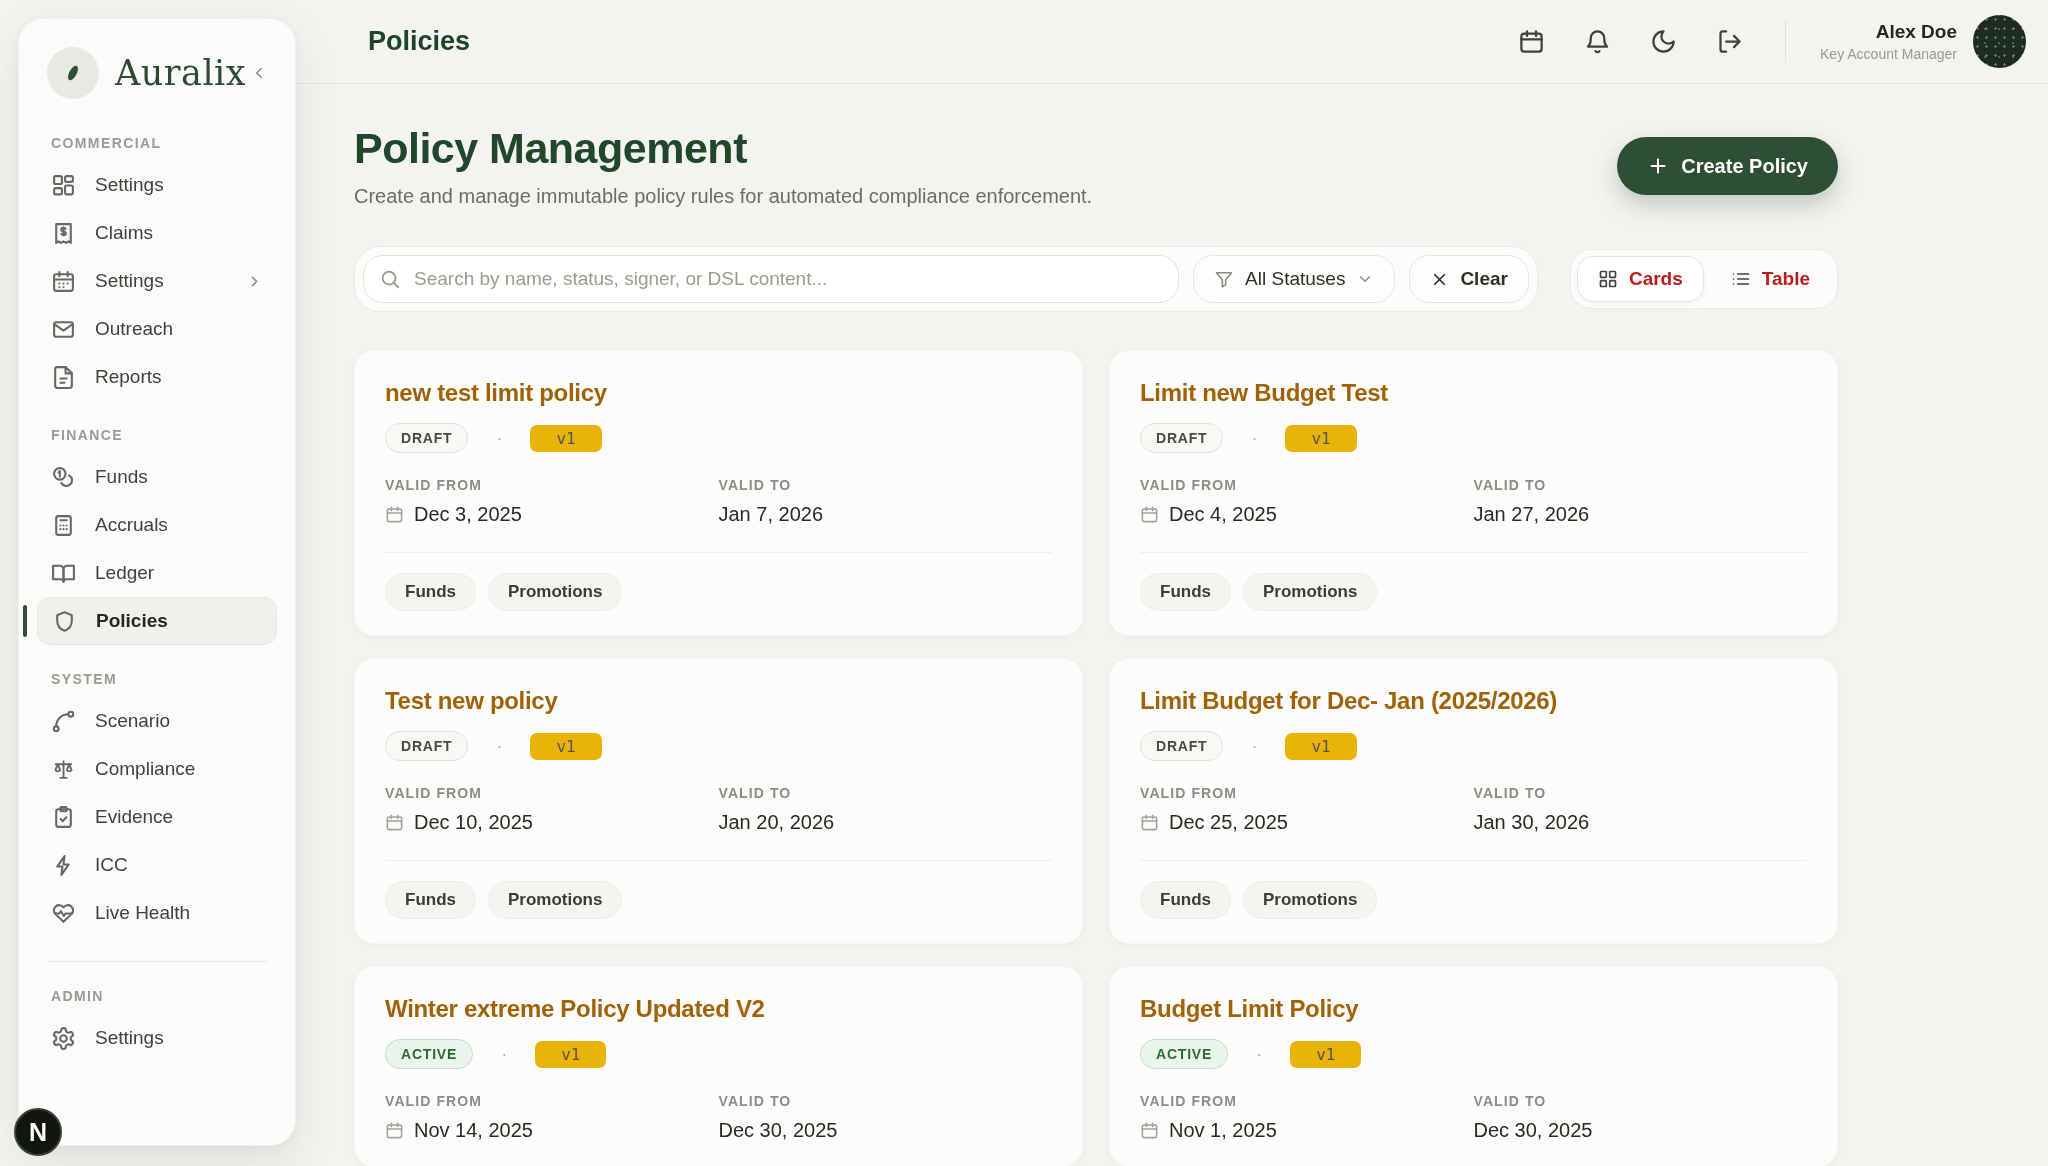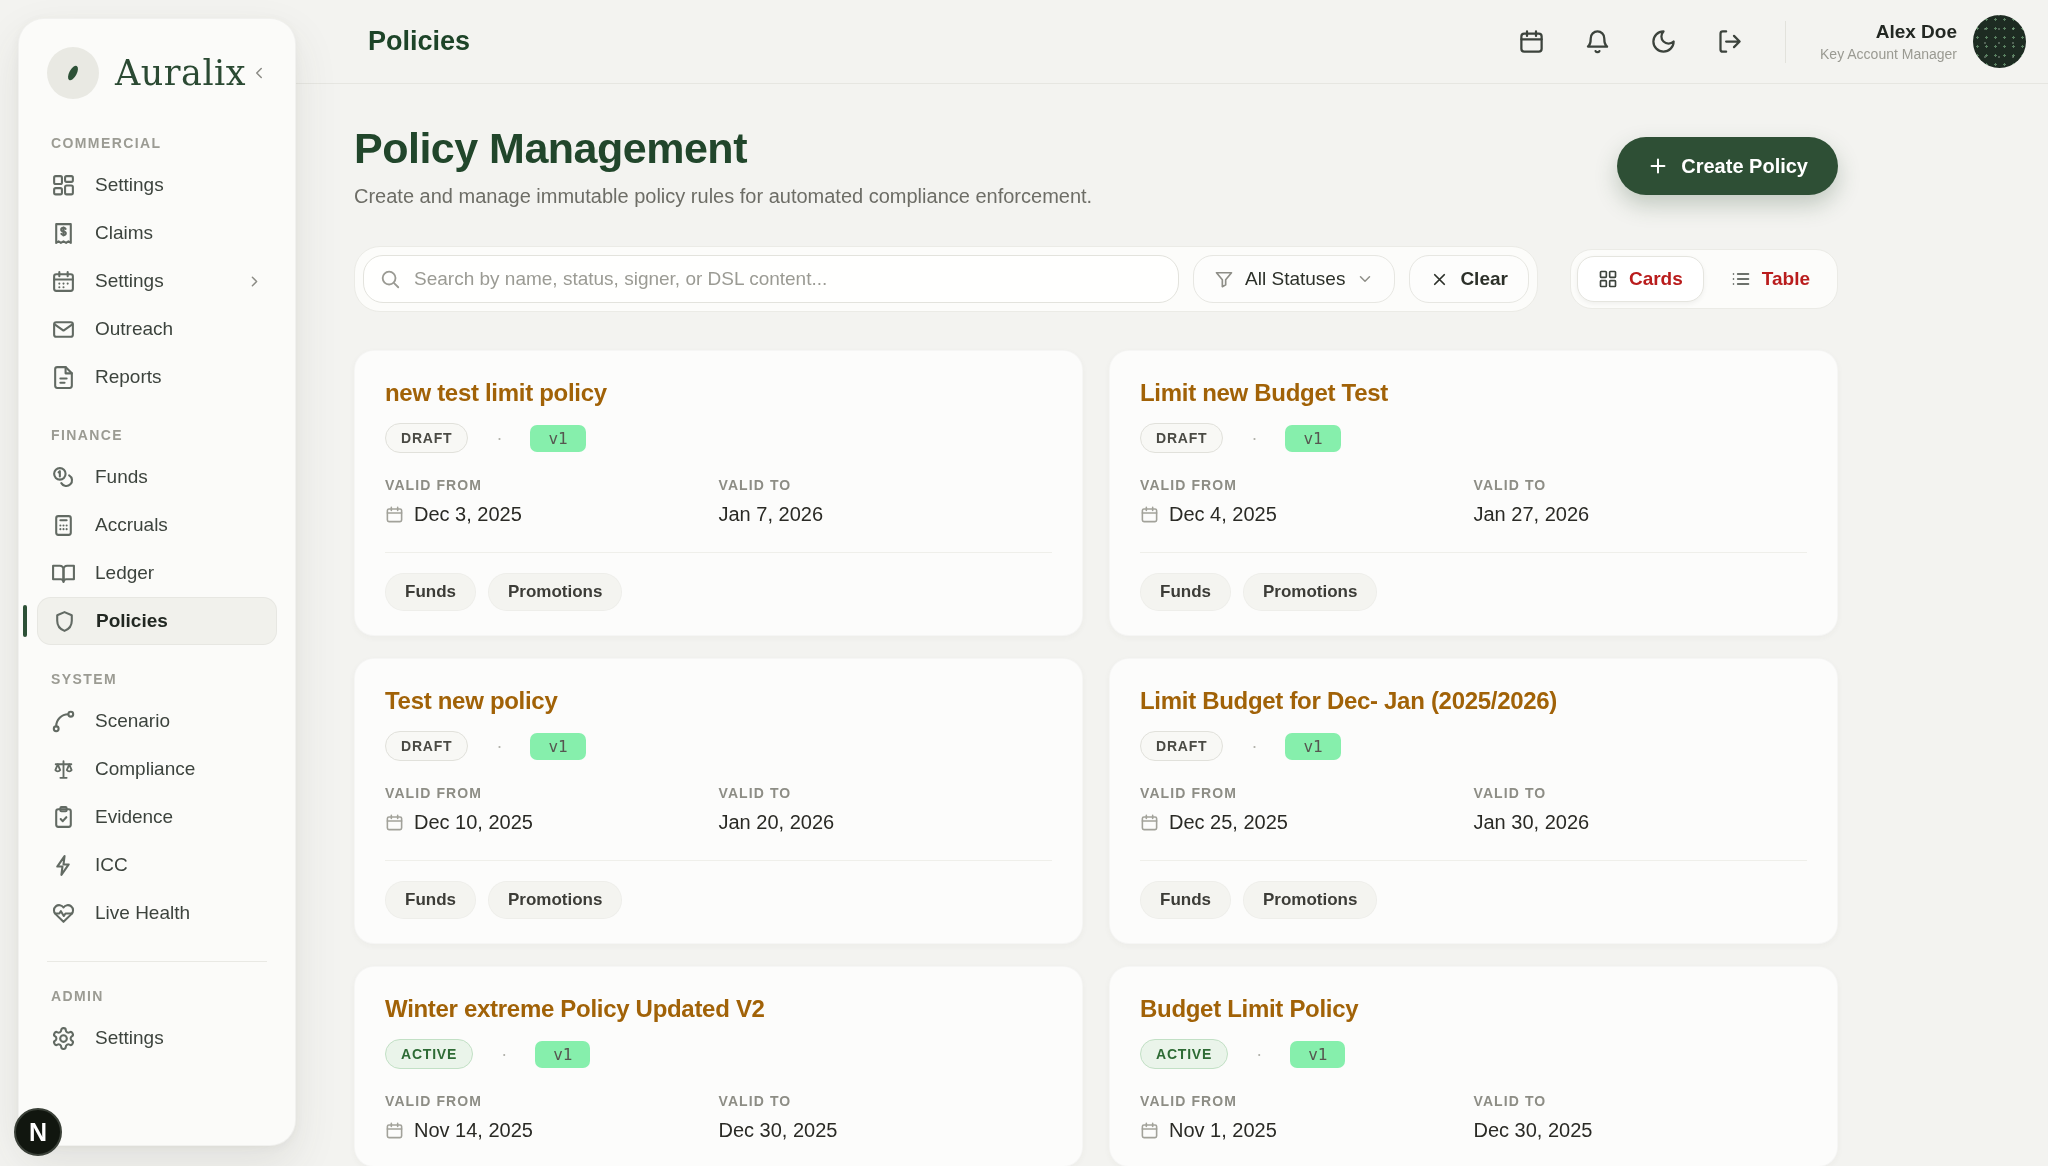--- a/index.html
+++ b/index.html
@@ -155,21 +155,21 @@
   .badge-row { display:flex; align-items:center; gap:28px; margin-top:16px; }
   .badge {
     font-size:14px; font-weight:bold; letter-spacing:.8px; border-radius:999px;
     padding:6px 15px;
   }
   .badge.draft { background:#f8f8f5; border:1px solid #e1e1db; color:#4a4a44; }
   .badge.active { background:#eaf4ea; border:1px solid #c2e0c5; color:#2e6b35; }
   .badge-dot { color:#b3b3ac; font-size:18px; }
   .ver-chip {
     font-family:"DejaVu Sans Mono", monospace; font-size:16px; color:#57575­1;
-    background:#86efac; border-radius:7px; padding:4px 18px; color:#565650;
+    background:#eab308; border-radius:7px; padding:4px 26px; color:#565650;
   }
   .dates-row { display:grid; grid-template-columns:1fr 1fr; margin-top:24px; }
   .date-label { font-size:14px; letter-spacing:1.1px; color:#8d8d85; font-weight:bold; }
   .date-val { display:flex; align-items:center; gap:10px; margin-top:10px; font-size:20px; color:#2a2a25; }
   .date-val .cal-ic { color:#a2a29a; }
   .card-divider { border-top:1px solid #efefea; margin-top:26px; }
   .tags-row { display:flex; gap:12px; margin-top:20px; }
   .tag-pill {
     background:#f4f4f0; border:1px solid rgba(0,0,0,.025); border-radius:999px;
     font-size:17px; color:#3c3c37; font-weight:bold; padding:8px 19px;

